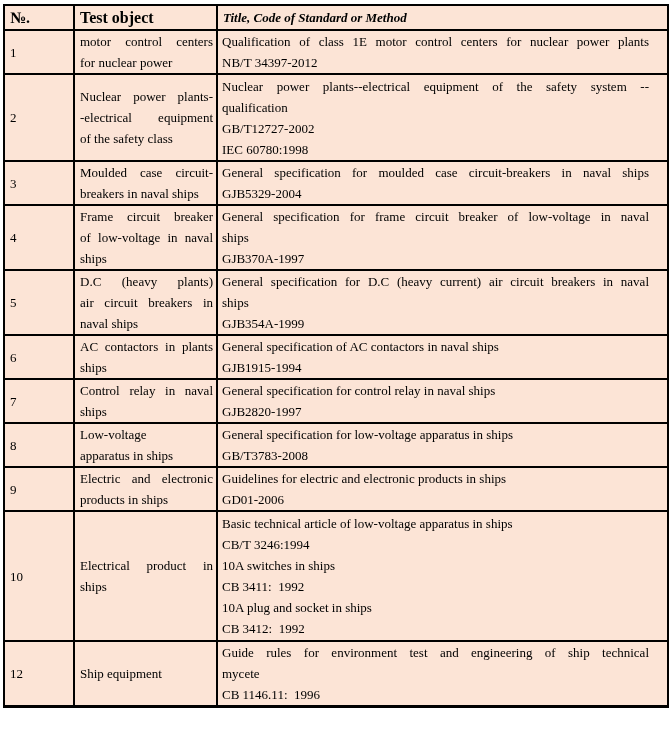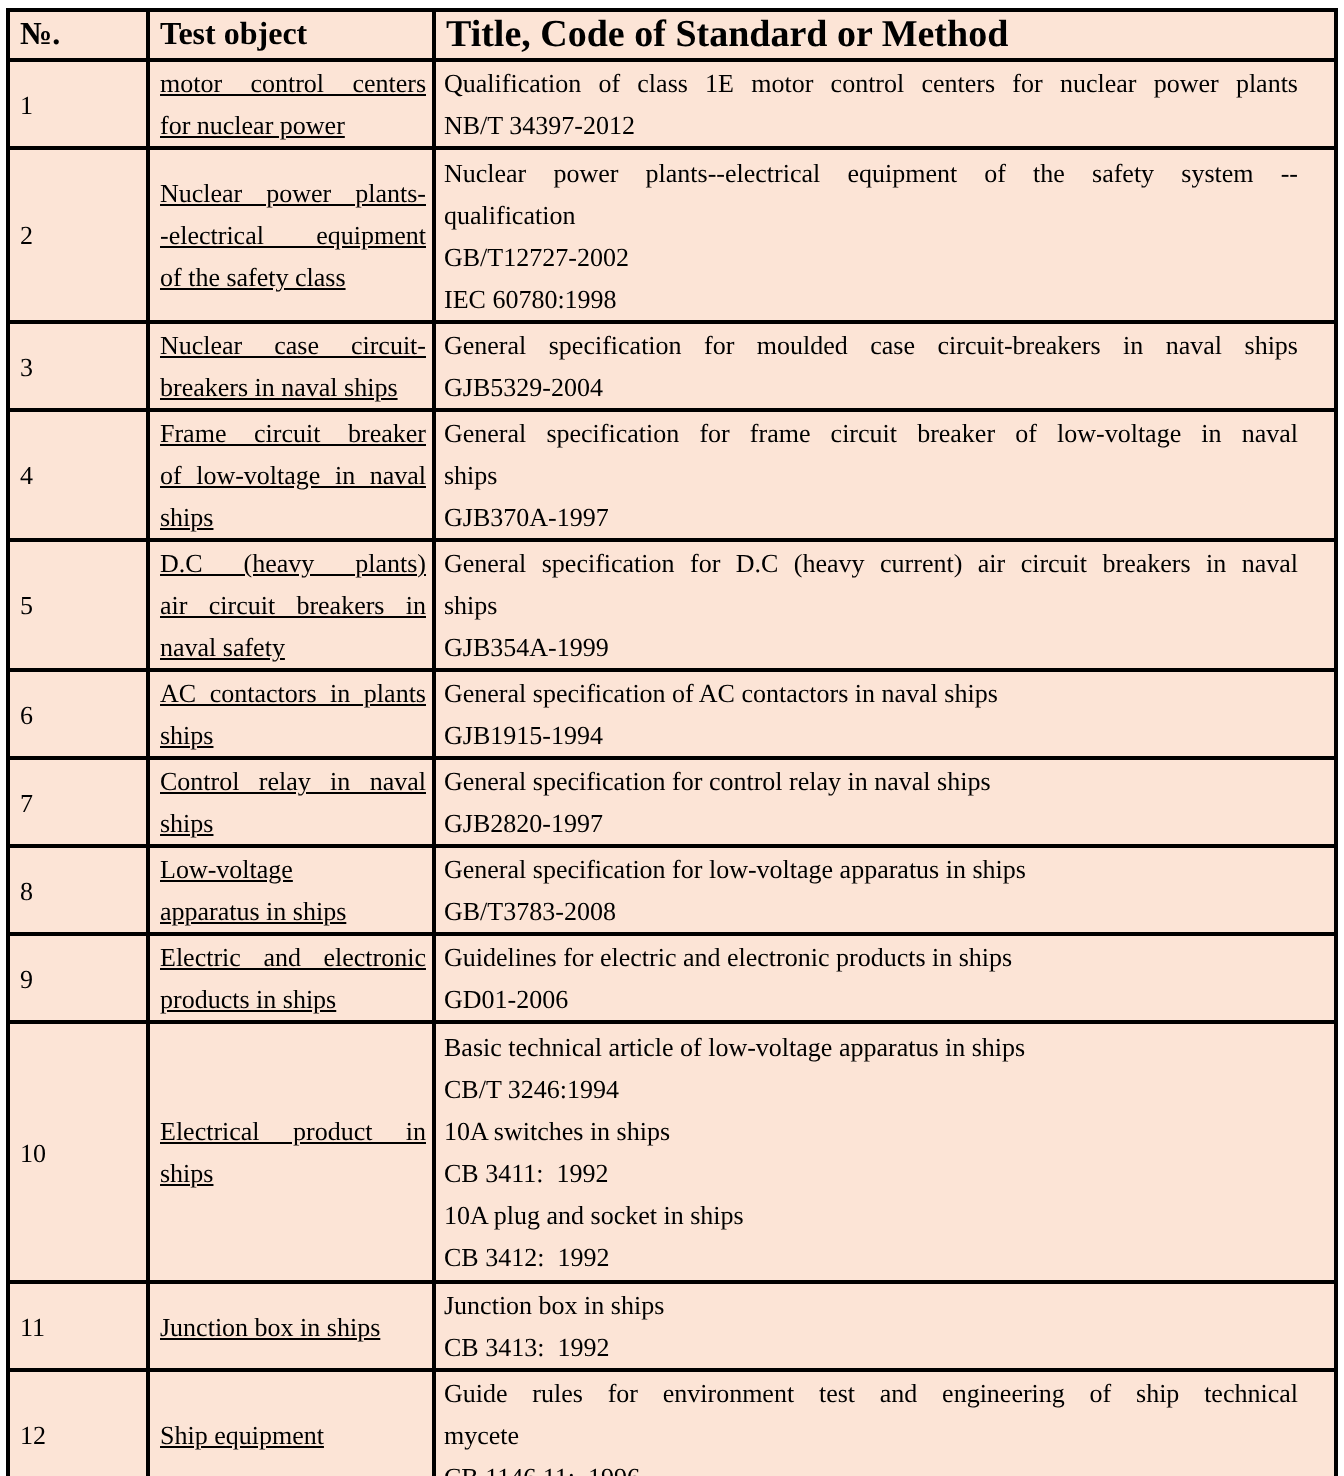--- a/index.html
+++ b/index.html
@@ -26,24 +26,24 @@
     overflow: hidden;
     word-wrap: break-word;
   }
   .std-table thead tr { height: 25px; }
   .std-table th {
     text-align: left;
     font-weight: bold;
     padding: 0 2px 0 5px;
   }
   th.h-no, th.h-obj { font-size: 16px; }
-  th.h-title { font-size: 19px; }
+  th.h-title { font-size: 13px; font-style: italic; }
   td { font-size: 13px; }
   td.c-no  { padding: 0 2px 0 5px; }
-  td.c-obj { padding: 0 3px 0 5px; text-decoration: underline; }
+  td.c-obj { padding: 0 3px 0 5px; }
   td.c-title { padding: 0 18px 0 4px; }
   .ln { line-height: 21px; text-align: left; }
   .ln.s {
     text-align: justify;
     text-align-last: justify;
   }
 </style>
 </head>
 <body>
 
@@ -88,21 +88,21 @@
           <div class="ln">qualification</div>
           <div class="ln">GB/T12727-2002</div>
           <div class="ln">IEC 60780:1998</div>
         </td>
       </tr>
       <tr style="height: 42px;">
         <td class="c-no">
           <div class="ln">3</div>
         </td>
         <td class="c-obj">
-          <div class="ln s">Nuclear case circuit-</div>
+          <div class="ln s">Moulded case circuit-</div>
           <div class="ln">breakers in naval ships</div>
         </td>
         <td class="c-title">
           <div class="ln s">General specification for moulded case circuit-breakers in naval ships</div>
           <div class="ln">GJB5329-2004</div>
         </td>
       </tr>
       <tr style="height: 65px;">
         <td class="c-no">
           <div class="ln">4</div>
@@ -118,21 +118,21 @@
           <div class="ln">GJB370A-1997</div>
         </td>
       </tr>
       <tr style="height: 65px;">
         <td class="c-no">
           <div class="ln">5</div>
         </td>
         <td class="c-obj">
           <div class="ln s">D.C (heavy plants)</div>
           <div class="ln s">air circuit breakers in</div>
-          <div class="ln">naval safety</div>
+          <div class="ln">naval ships</div>
         </td>
         <td class="c-title">
           <div class="ln s">General specification for D.C (heavy current) air circuit breakers in naval</div>
           <div class="ln">ships</div>
           <div class="ln">GJB354A-1999</div>
         </td>
       </tr>
       <tr style="height: 42px;">
         <td class="c-no">
           <div class="ln">6</div>
@@ -195,32 +195,20 @@
         </td>
         <td class="c-title">
           <div class="ln">Basic technical article of low-voltage apparatus in ships</div>
           <div class="ln">CB/T 3246:1994</div>
           <div class="ln">10A switches in ships</div>
           <div class="ln">CB 3411:&nbsp; 1992</div>
           <div class="ln">10A plug and socket in ships</div>
           <div class="ln">CB 3412:&nbsp; 1992</div>
         </td>
       </tr>
-      <tr style="height: 43px;">
-        <td class="c-no">
-          <div class="ln">11</div>
-        </td>
-        <td class="c-obj">
-          <div class="ln">Junction box in ships</div>
-        </td>
-        <td class="c-title">
-          <div class="ln">Junction box in ships</div>
-          <div class="ln">CB 3413:&nbsp; 1992</div>
-        </td>
-      </tr>
       <tr style="height: 62px;">
         <td class="c-no">
           <div class="ln">12</div>
         </td>
         <td class="c-obj">
           <div class="ln">Ship equipment</div>
         </td>
         <td class="c-title">
           <div class="ln s">Guide rules for environment test and engineering of ship technical</div>
           <div class="ln">mycete</div>

